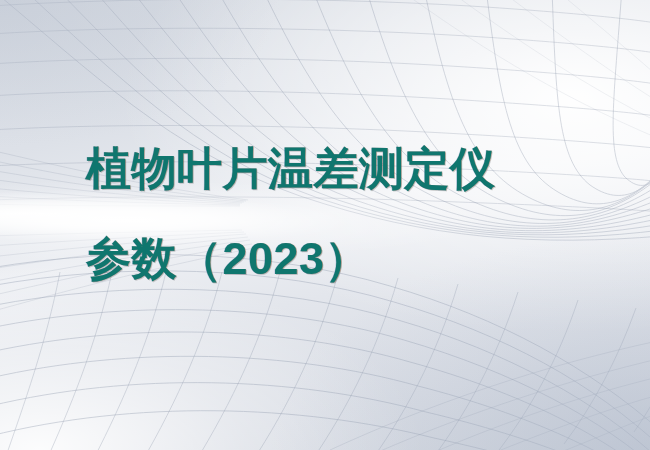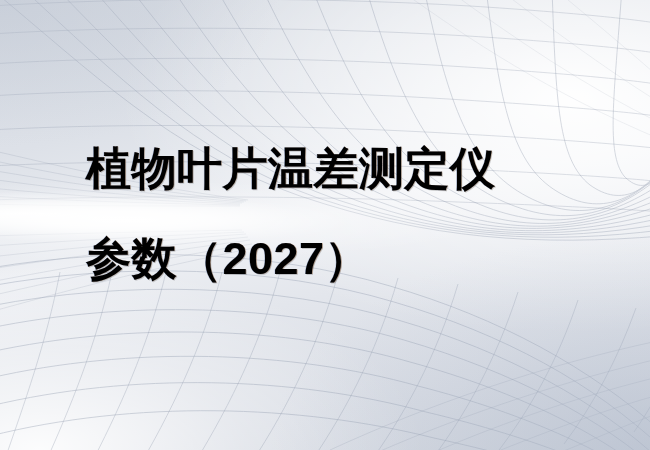--- a/index.html
+++ b/index.html
@@ -61,21 +61,21 @@
     position: absolute;
     left: 86px;
     top: 124px;
     width: 540px;
   }
 
   .title-line {
     font-size: 45px;
     font-weight: 700;
     line-height: 90px;
-    color: #000000;
+    color: #0f766e;
     letter-spacing: 0.5px;
     white-space: nowrap;
     text-shadow:
       0.6px 0 0 rgba(150, 90, 40, 0.40),
       -0.6px 0 0 rgba(40, 80, 160, 0.30),
       1px 1px 0 rgba(0,0,0,0.18);
   }
 </style>
 </head>
 <body>
@@ -175,16 +175,16 @@
       </g>
 
     </svg>
   </div>
 
   <div class="bg-layer" id="bg-cast"></div>
   <div class="bg-layer" id="bg-sweep"></div>
 
   <div id="title-block">
     <div class="title-line">植物叶片温差测定仪</div>
-    <div class="title-line">参数（2027）</div>
+    <div class="title-line">参数（2023）</div>
   </div>
 
 </div>
 
 </body></html>

